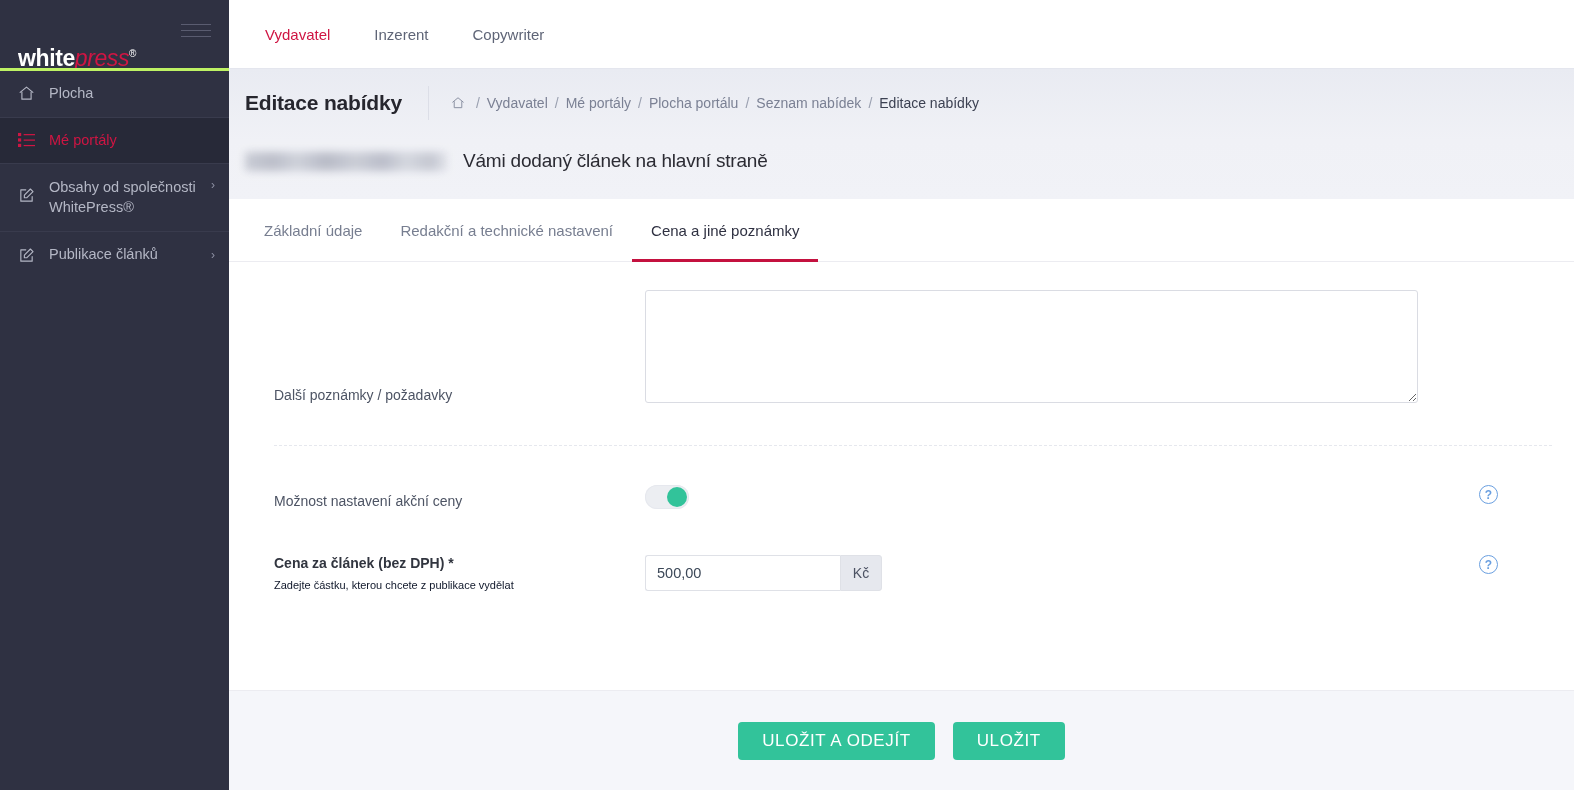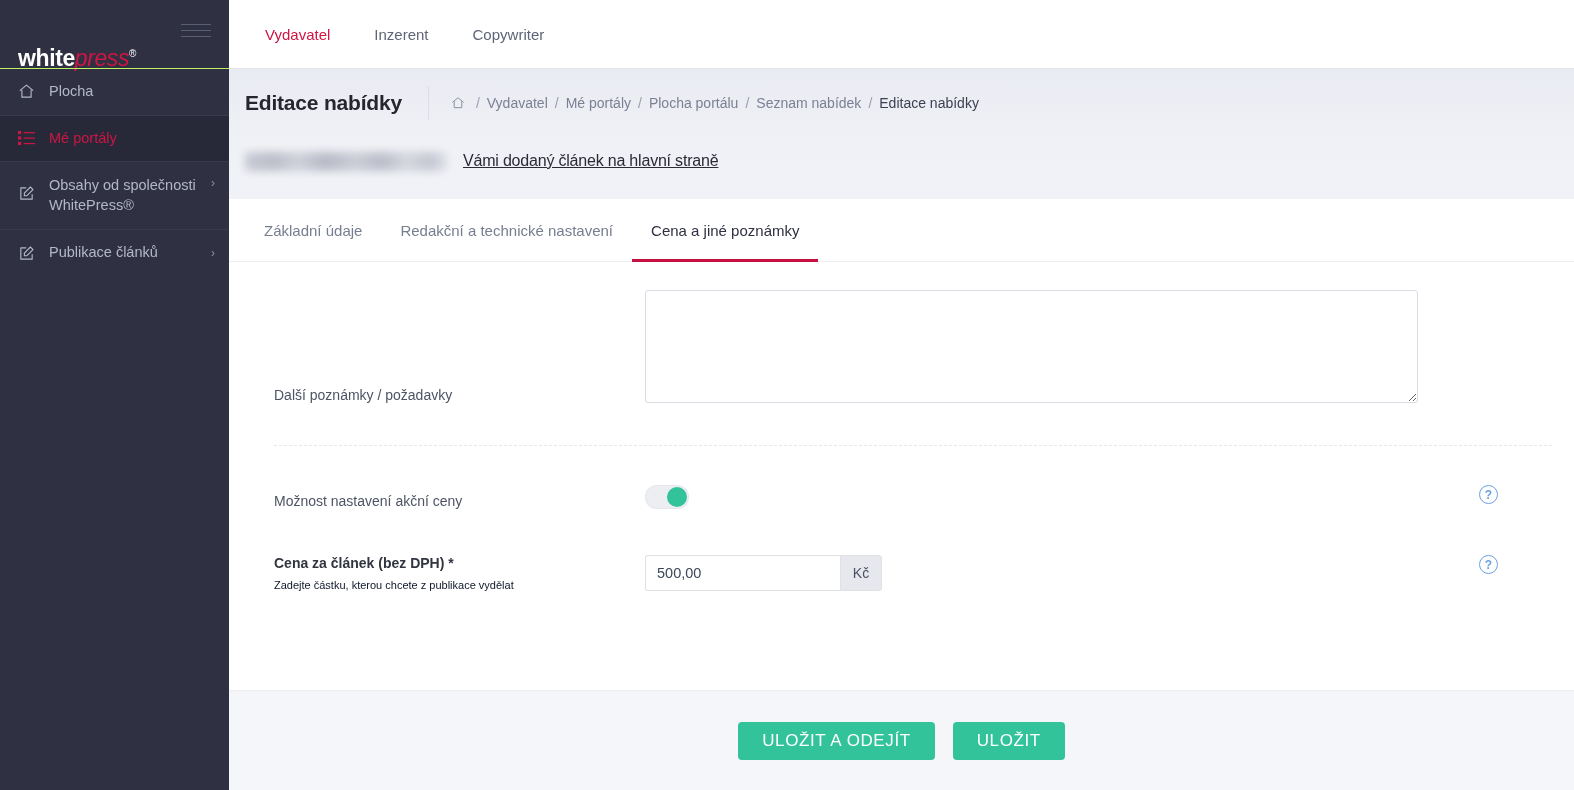--- a/index.html
+++ b/index.html
@@ -38,21 +38,21 @@
 
   .nav { display:flex; flex-direction:column; }
   .nav-item {
     display:flex; align-items:center; gap:13px;
     padding:13px 14px 13px 16px;
     min-height:45px;
     color:#b4b7c5; font-size:14.5px;
     border-top:1px solid #393b4d;
     cursor:pointer; position:relative;
   }
-  .nav-item:first-child{ border-top:1px solid #bef264; }
+  .nav-item:first-child{ border-top:3px solid #bef264; }
   .nav-item .ico { width:20px; min-width:20px; display:flex; align-items:center; justify-content:center; }
   .nav-item .lbl { flex:1; line-height:1.35; }
   .nav-item .chev { color:#8d90a3; font-size:12px; }
   .nav-item.active { background:#272938; }
   .nav-item.active .lbl { color:#cf1543; }
   .nav-item.tall { align-items:flex-start; padding-top:14px; padding-bottom:14px; }
   .nav-item.tall .ico { margin-top:9px; }
 
   
   .main { flex:1; height:790px; display:flex; flex-direction:column; background:#f4f5f9; overflow:hidden; }
@@ -82,21 +82,21 @@
   .breadcrumb .crumb { color:#7b8194; cursor:pointer; }
   .breadcrumb .crumb.current { color:#3c4152; }
 
   .pagehead-row2 { display:flex; align-items:center; height:62px; padding:0 0 14px 16px; }
   .blur-domain {
     width:202px; height:19px; margin-right:16px;
     background:linear-gradient(90deg,#c6c9d2 0%, #b9bcc7 14%, #cdd0d9 26%, #b5b8c4 40%,
                 #c9ccd5 55%, #b8bbc7 68%, #d3d6de 80%, #c2c5cf 92%, #dfe1e8 100%);
     filter:blur(4px); border-radius:3px; opacity:.95;
   }
-  .offer-title { font-size:16px; color:#2b2b33; font-weight:500; letter-spacing:-0.2px;text-decoration:underline; }
+  .offer-title { font-size:19px; color:#2b2b33; font-weight:500; letter-spacing:-0.2px; }
 
   
   .card { background:#ffffff; flex:1; display:flex; flex-direction:column; overflow:hidden; }
   .tabs { display:flex; padding:0 0 0 16px; border-bottom:1px solid #ececf1; height:63px; align-items:stretch; }
   .tab {
     display:flex; align-items:center; padding:0 19px; font-size:15px;
     color:#777e90; cursor:pointer; position:relative;
   }
   .tab.active { color:#2f3142; }
   .tab.active:after {

